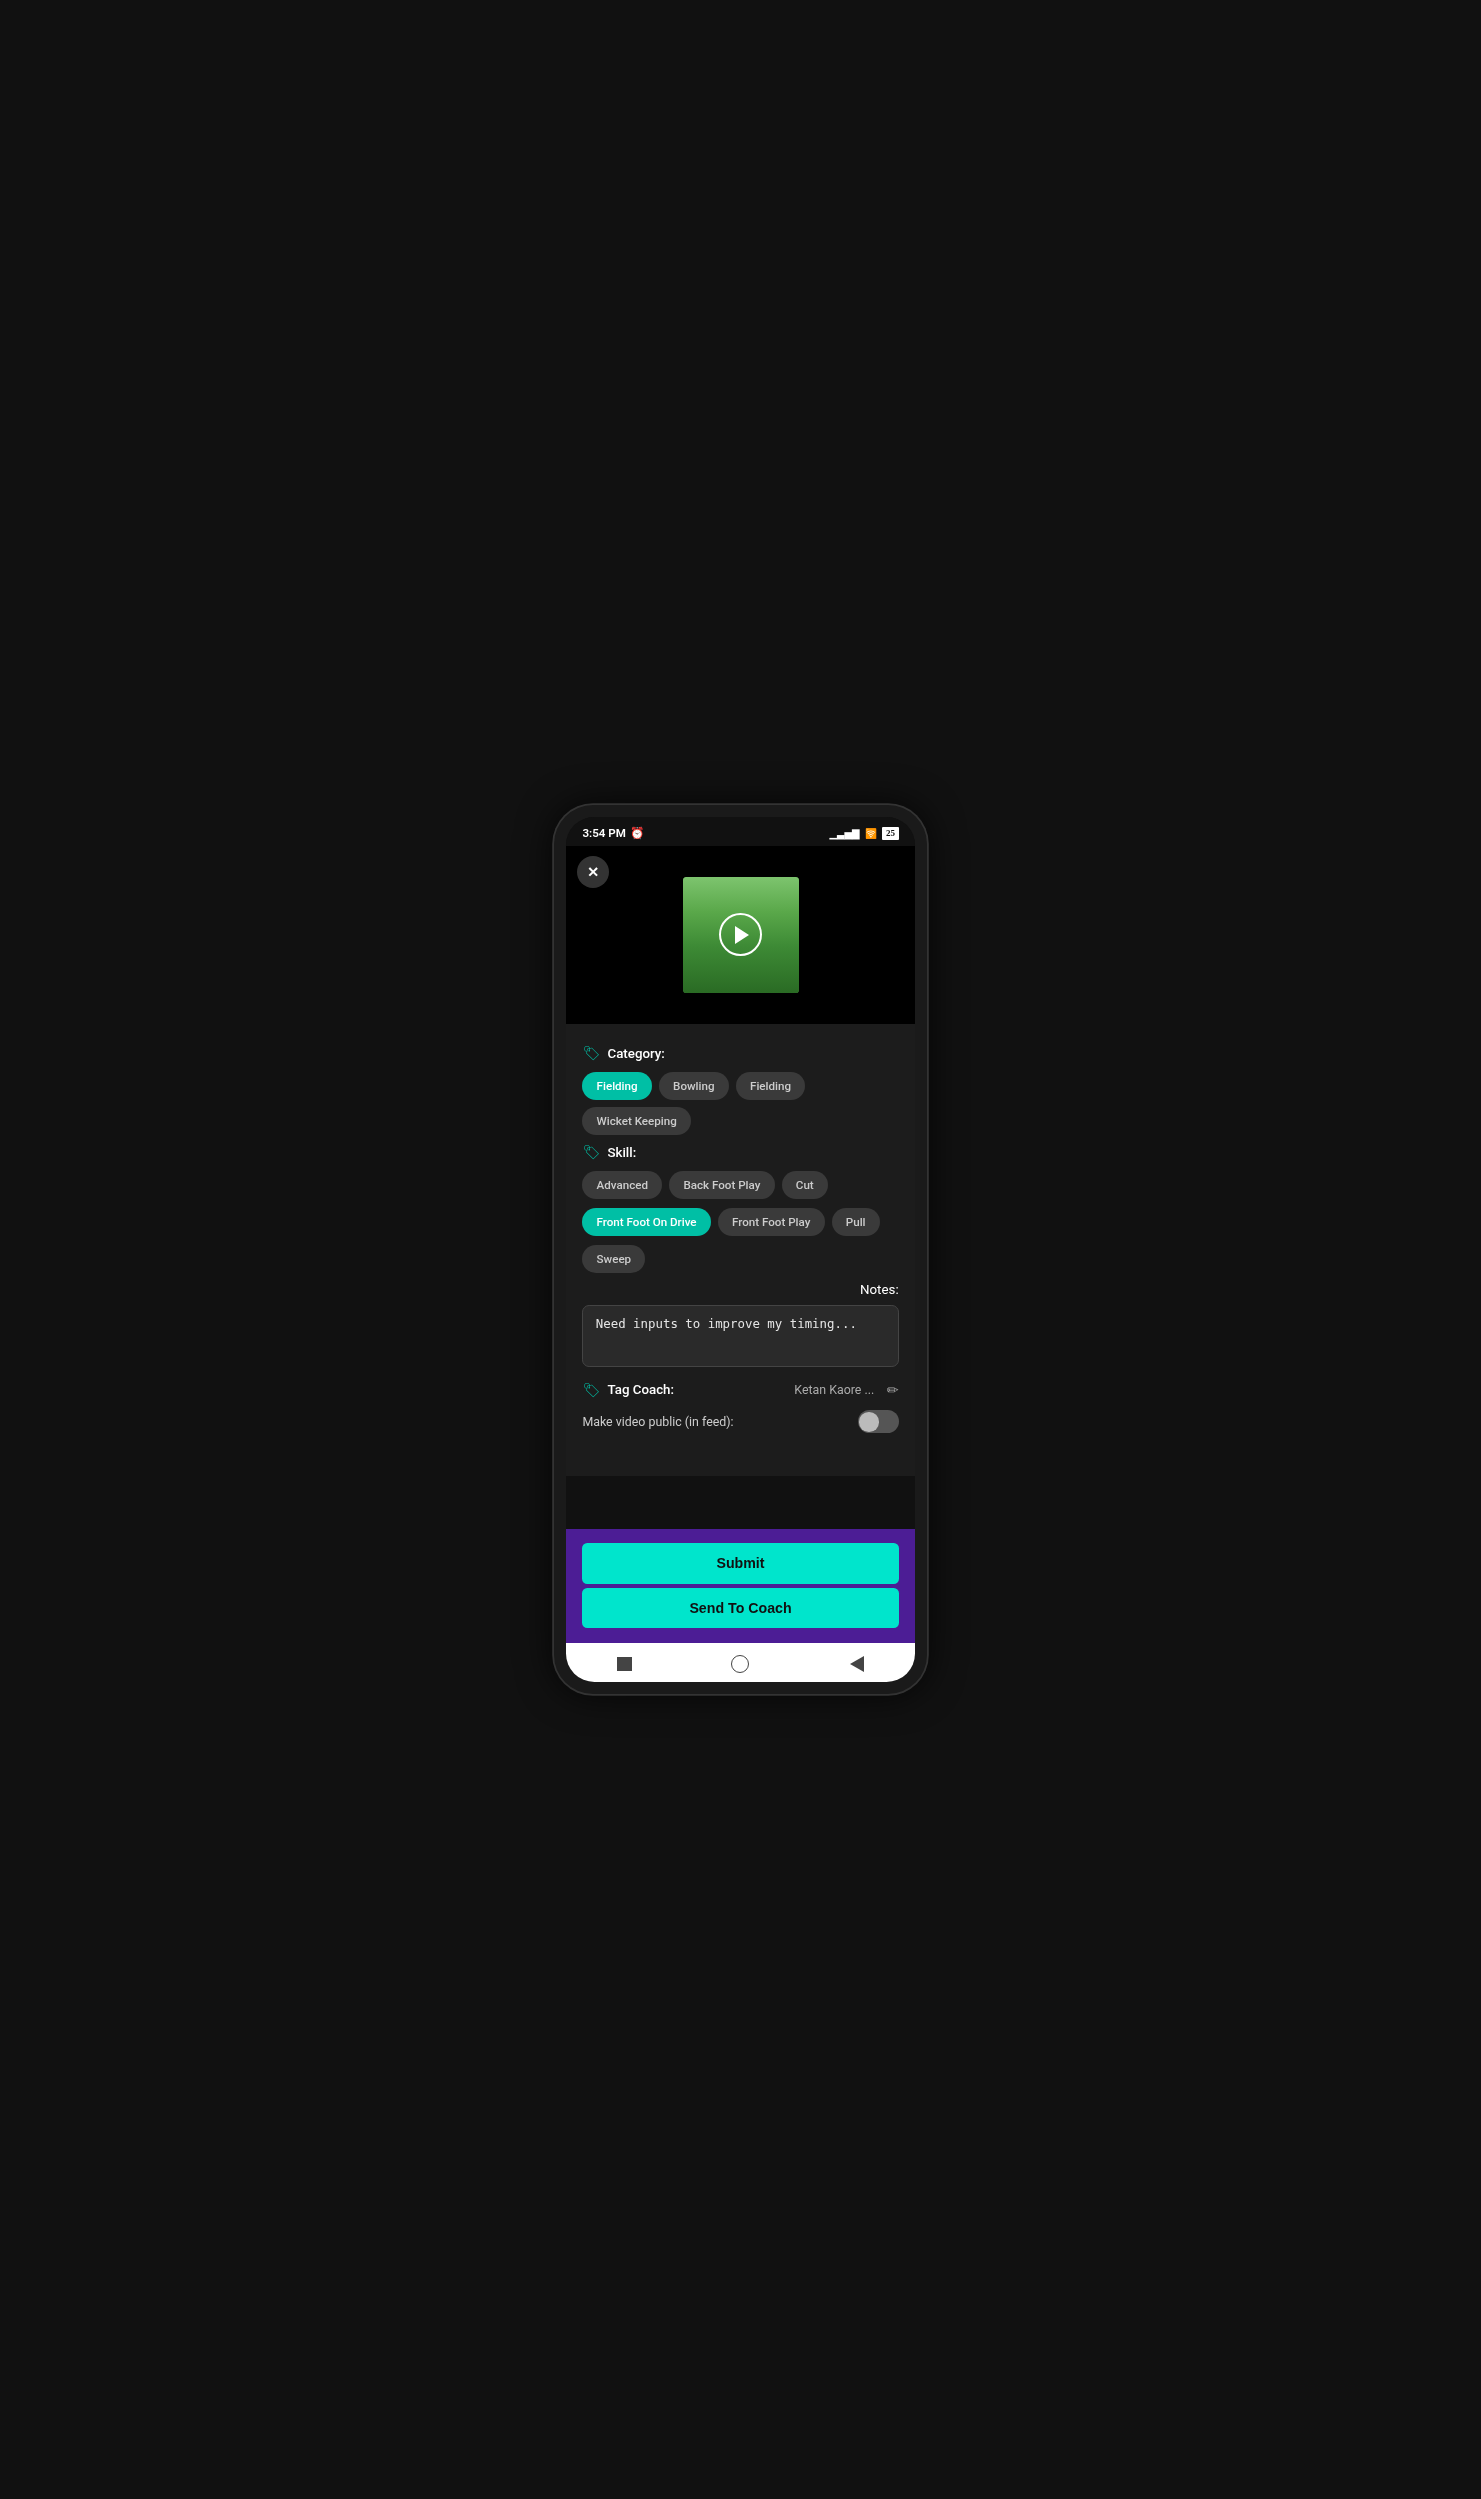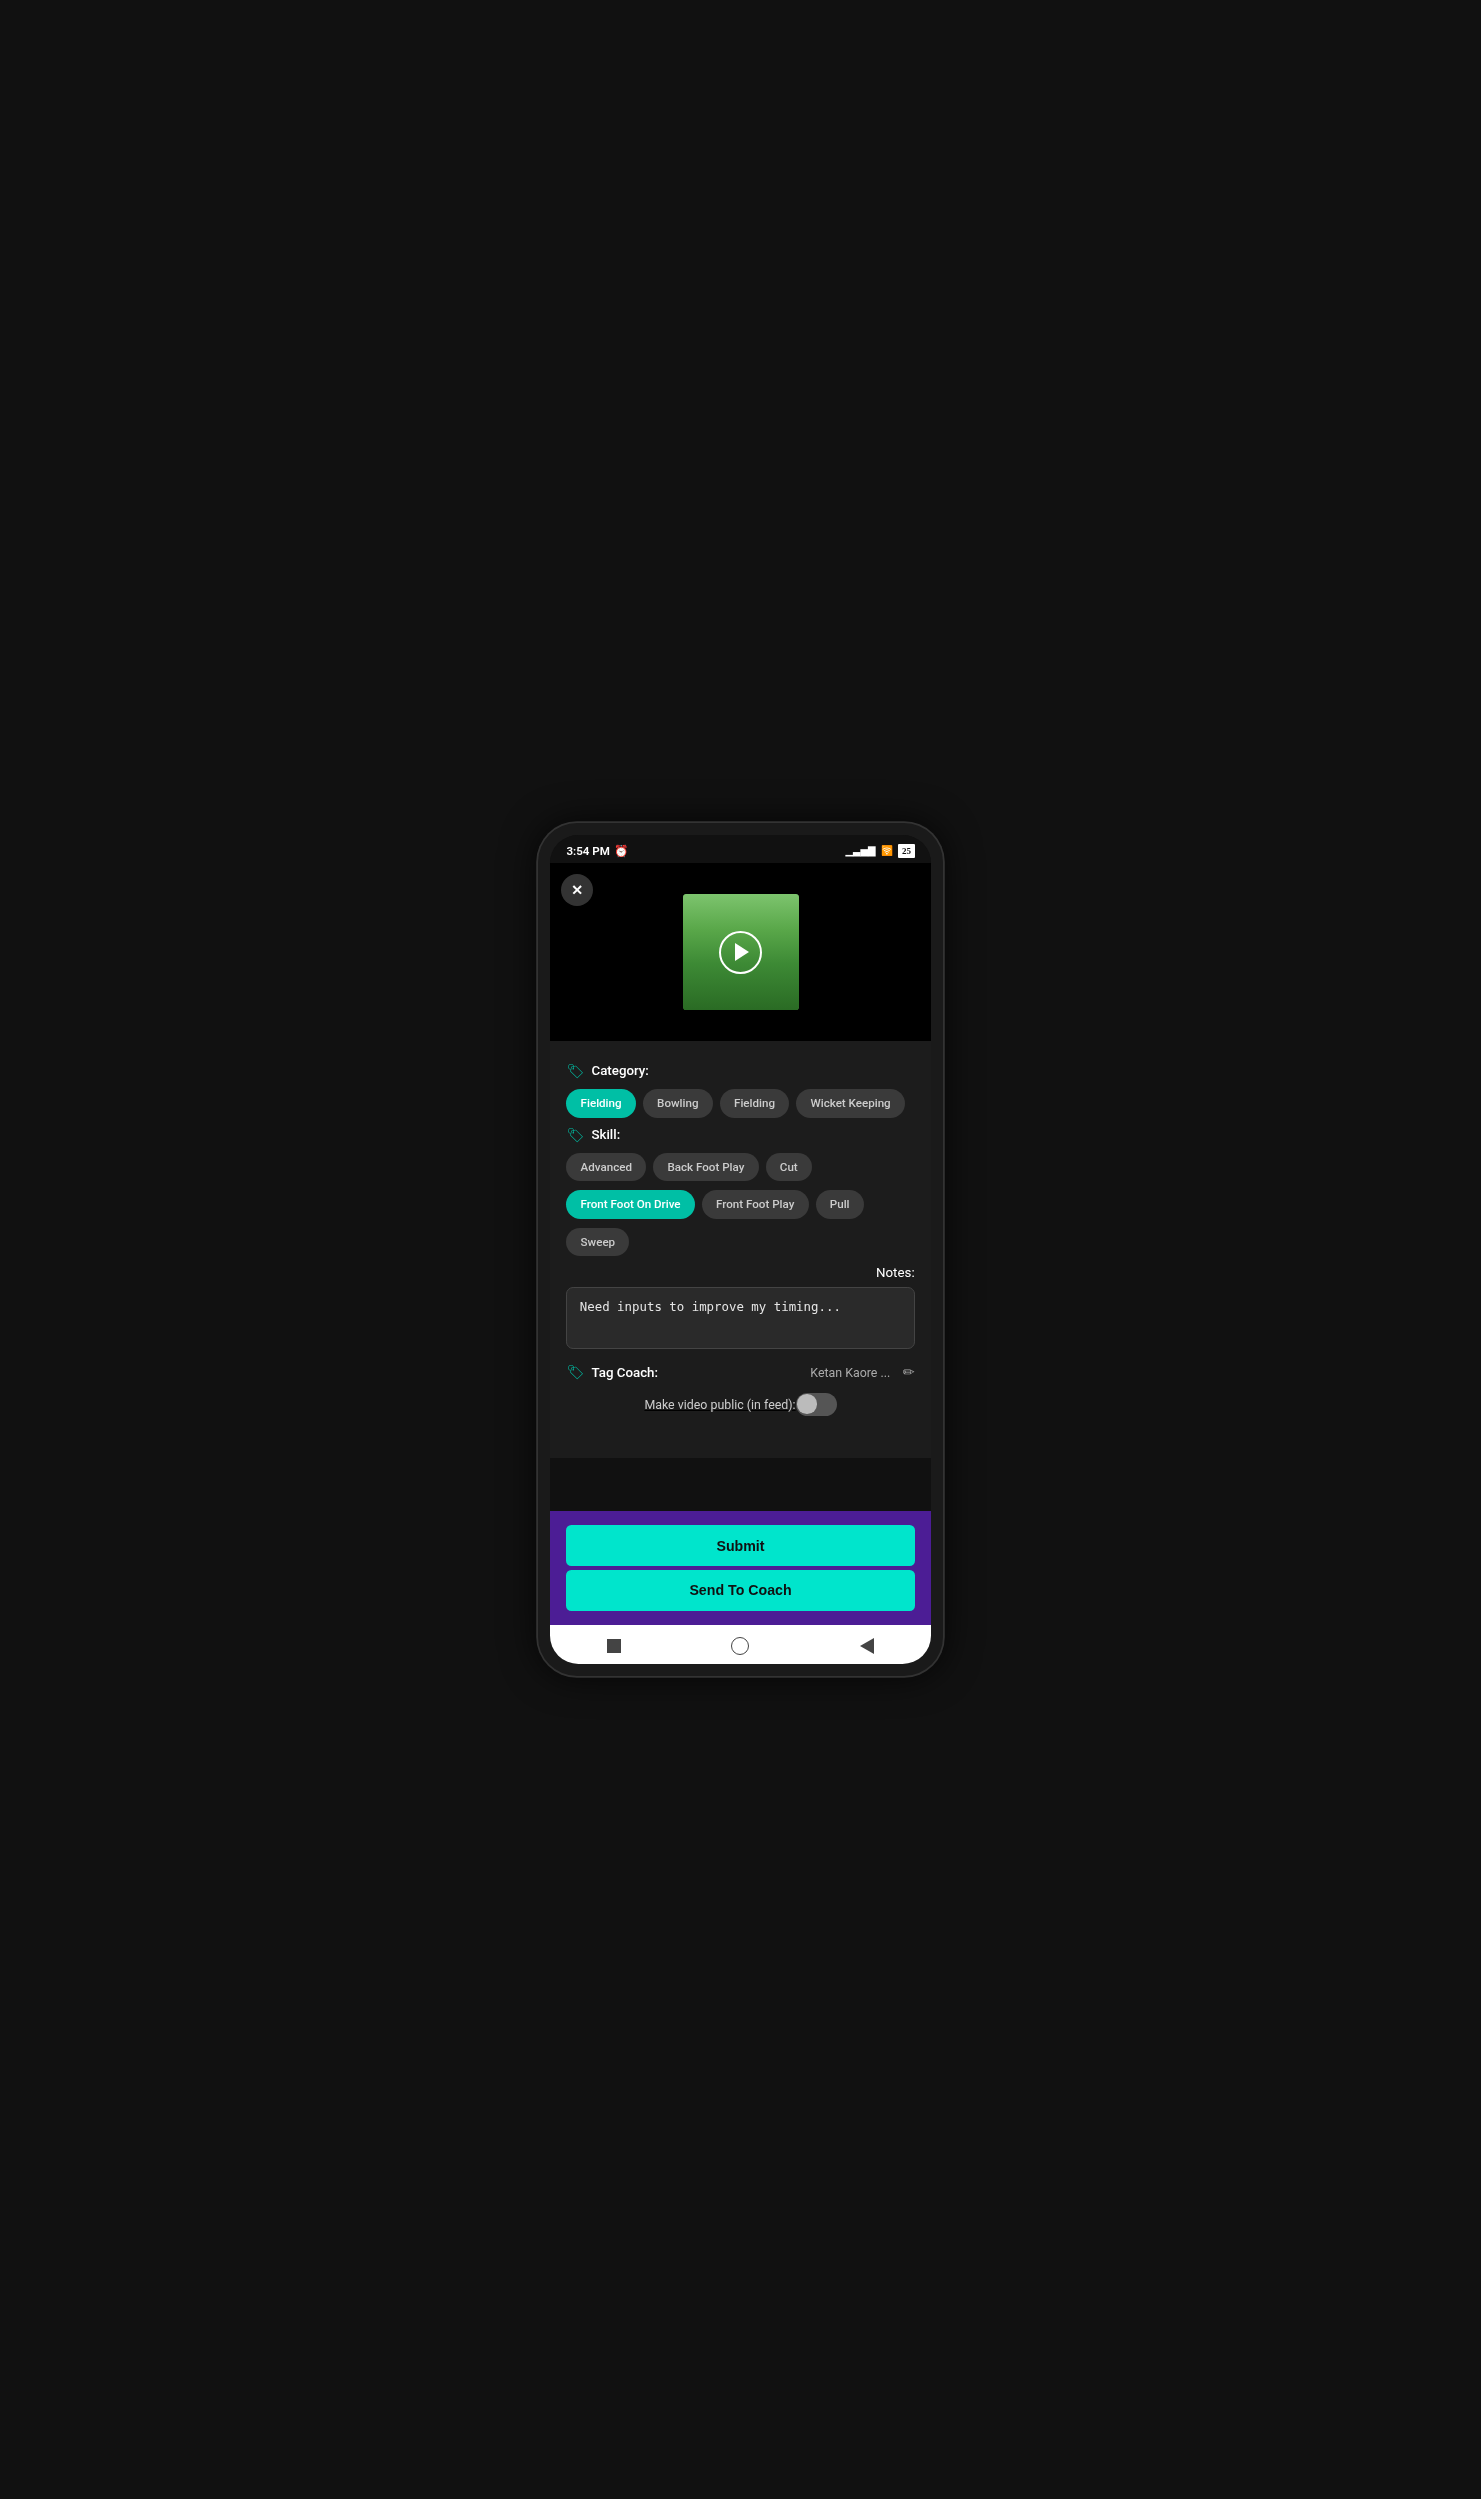--- a/index.html
+++ b/index.html
@@ -7,21 +7,21 @@
     body {
       background: #111;
       display: flex;
       justify-content: center;
       align-items: center;
       min-height: 100vh;
       font-family: 'Roboto', Arial, sans-serif;
     }
 
     .phone-outer {
-      width: 405px;
+      width: 373px;
       background: #1a1a1a;
       border-radius: 39px;
       padding: 12.4px;
       box-shadow: 0 0 0 1.8px #333, 0 0 36px rgba(0,0,0,0.8);
       position: relative;
     }
 
     .phone-inner {
       background: #111;
       border-radius: 28.4px;
@@ -223,23 +223,22 @@
 
     .edit-icon {
       color: #aaa;
       font-size: 14.2px;
       cursor: pointer;
     }
 
     .public-row {
       display: flex;
       align-items: center;
-      justify-content: center;
+      justify-content: space-between;
       margin-bottom: 30px;
-      text-decoration: underline;
     }
 
     .public-label {
       color: #ccc;
       font-size: 12.4px;
     }
 
     .toggle {
       width: 41px;
       height: 23px;

